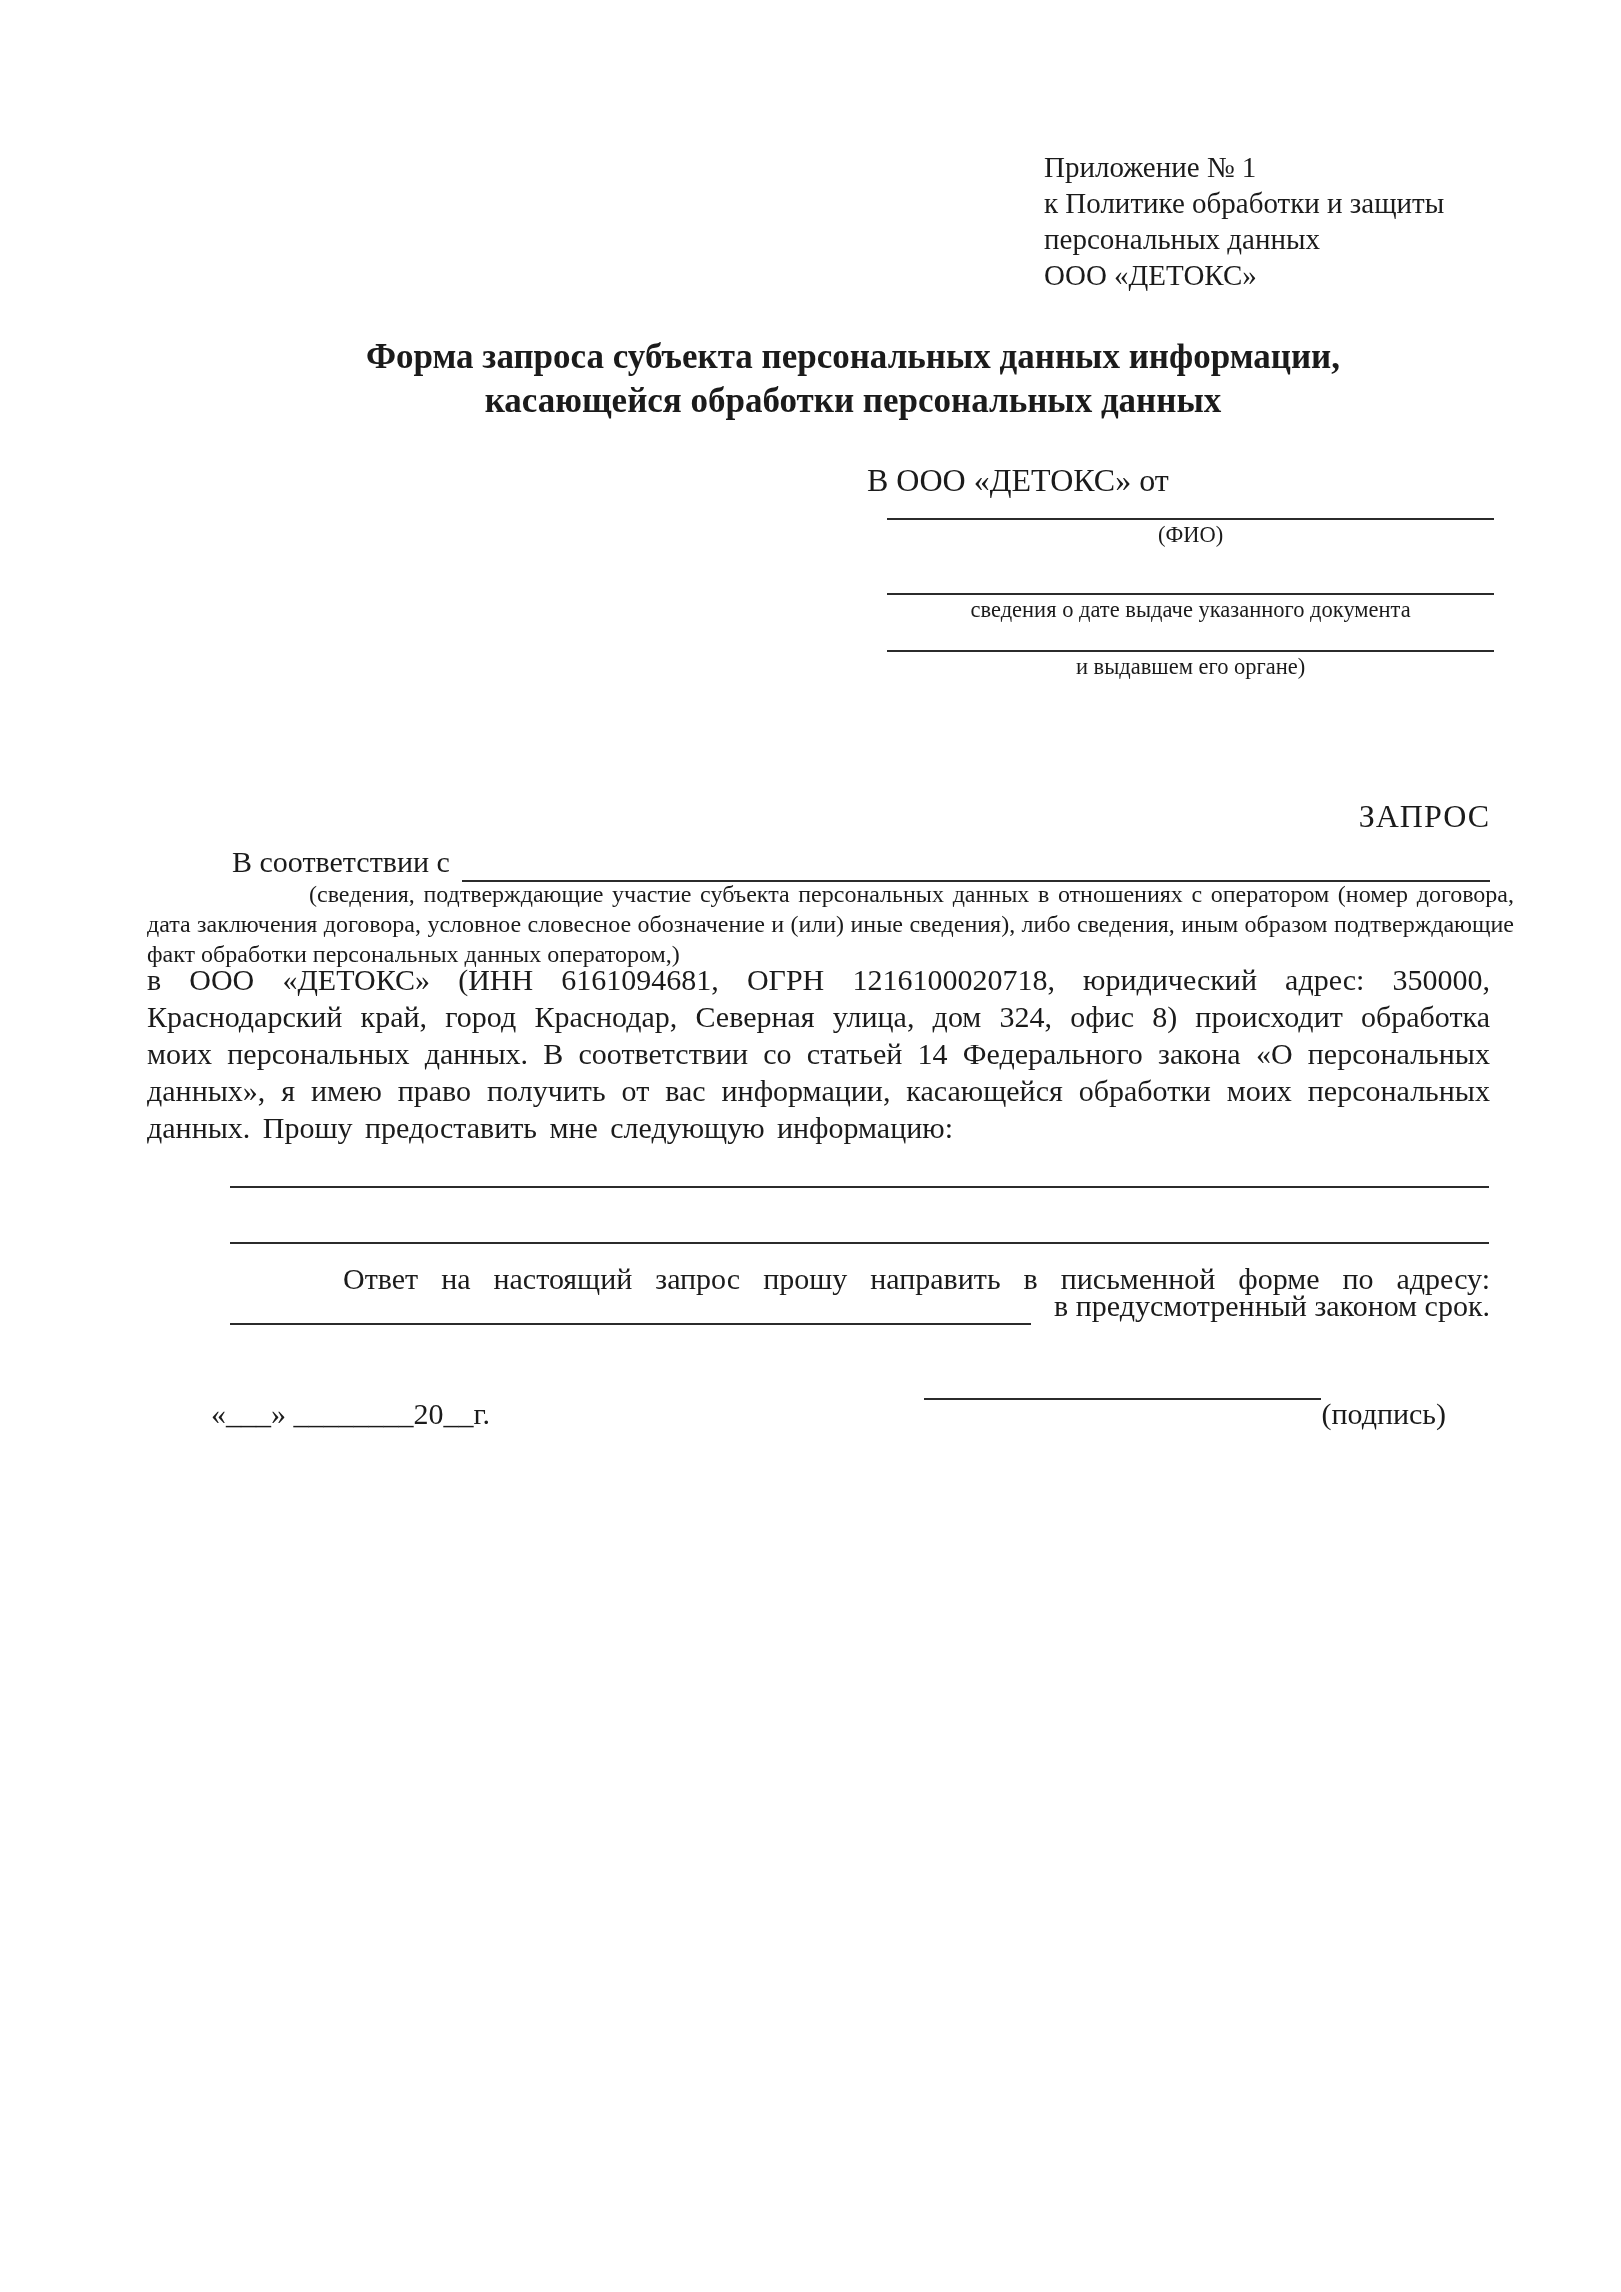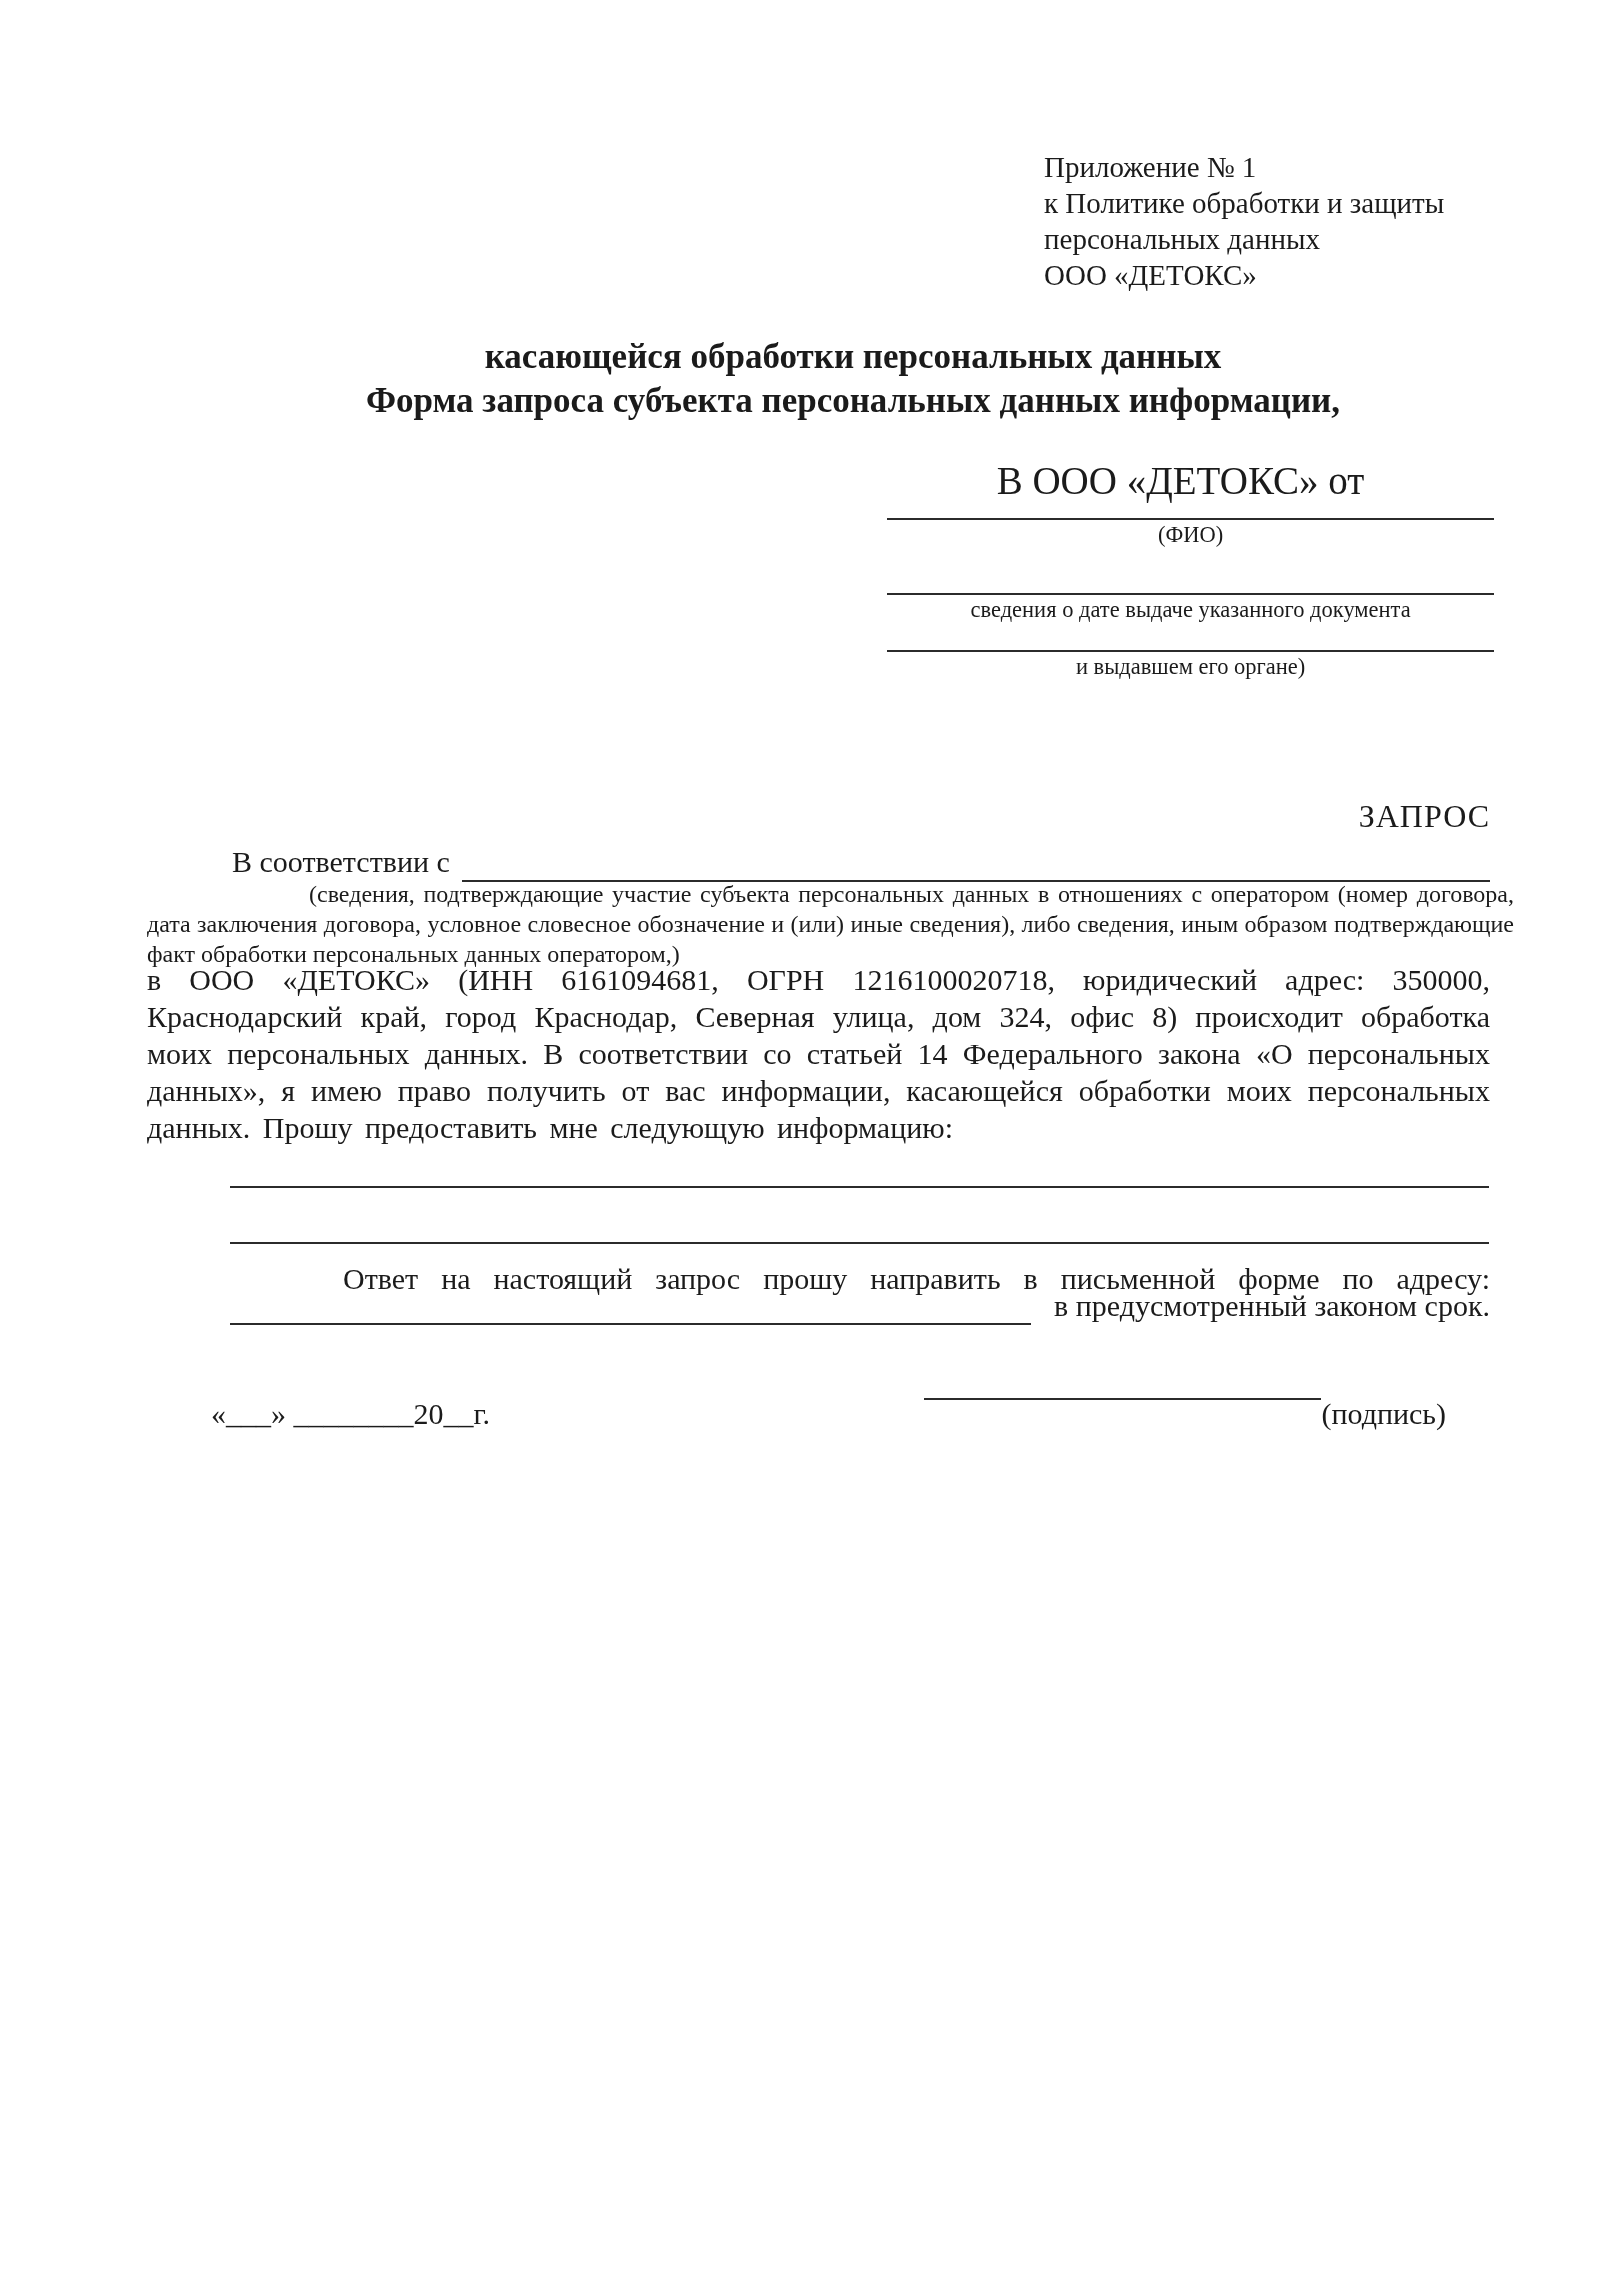--- a/index.html
+++ b/index.html
@@ -20,21 +20,21 @@
   
   .title {
     left:147px; top:335px; width:1343px;
     padding-left:69px;
     text-align:center; font-weight:bold;
     font-size:35px; line-height:44px;
   }
 
   
   .addressee { left:867px; top:461px; width:627px; }
-  .addressee .label { font-size:39px; line-height:39px;text-align:center; }
+  .addressee .label { font-size:32px; line-height:39px; }
   .field .line { margin-left:19.6px; height:19.6px; border-bottom:2.9px solid #2b2b2b; }
   .field .cap  { margin-left:19.6px; width:608px; text-align:center; font-size:22.5px; line-height:30px; }
   .field.f2 { margin-top:11.8px; }
   .field.f3 { margin-top:25.5px; }
   .field.f4 { margin-top:7.8px; }
 
   .zapros {
     left:147px; top:796px; width:1343px;
     padding-left:69px; text-align:right;
     font-size:32px; line-height:41px; letter-spacing:1px;
@@ -95,22 +95,22 @@
 <div class="page">
 
   <div class="abs appendix">
     <div>Приложение № 1</div>
     <div>к Политике обработки и защиты</div>
     <div>персональных данных</div>
     <div>ООО «ДЕТОКС»</div>
   </div>
 
   <div class="abs title">
+    <div>Форма запроса субъекта персональных данных информации,</div>
     <div>касающейся обработки персональных данных</div>
-    <div>Форма запроса субъекта персональных данных информации,</div>
   </div>
 
   <div class="abs addressee">
     <div class="label">В ООО «ДЕТОКС» от</div>
 
     <div class="field f1">
       <div class="line"></div>
       <div class="cap">(ФИО)</div>
     </div>
 

